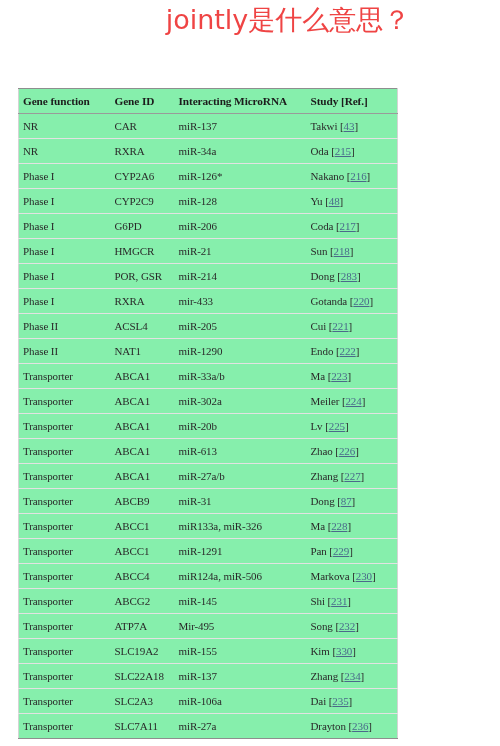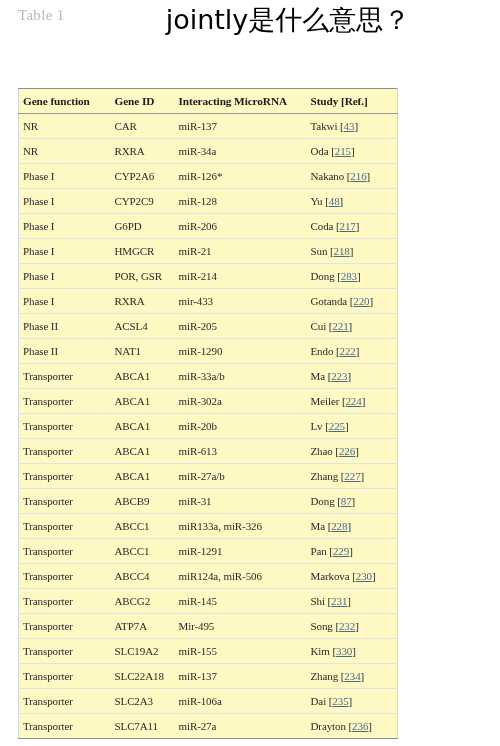--- a/index.html
+++ b/index.html
@@ -42,21 +42,21 @@
   
   #overlay-title {
     position: absolute;
     left: 0;
     top: 2px;
     width: 500px;
     text-align: center;
     font-family: "DejaVu Sans", "Liberation Sans", sans-serif;
     font-size: 27px;
     line-height: 36px;
-    color: #000000;
+    color: #ef4444;
     font-weight: 400;
     letter-spacing: 0px;
     pointer-events: none;
     padding-left: 76px;
     box-sizing: border-box;
     white-space: nowrap;
   }
 
   
   #data-table-wrap {
@@ -66,21 +66,21 @@
     width: 379px;
   }
   table#data-table {
     border-collapse: collapse;
     width: 379px;
     table-layout: fixed;
     border-left: 1px solid #d4d4d4;
     border-right: 1px solid #d4d4d4;
     border-top: 1px solid #8e8e8e;
     border-bottom: 1px solid #8e8e8e;
-    background: #fef9c3;
+    background: #86efac;
   }
   #data-table col.c1 { width: 92px; }
   #data-table col.c2 { width: 64px; }
   #data-table col.c3 { width: 132px; }
   #data-table col.c4 { width: 91px; }
 
   #data-table thead th {
     font-family: "Liberation Serif", "DejaVu Serif", serif;
     font-weight: bold;
     font-size: 11.3px;
@@ -112,21 +112,20 @@
     text-decoration: underline;
     cursor: pointer;
     text-align: right;
   }
   .ref-bracket { color: #2a2a2a; }
 </style>
 </head>
 <body>
 
 <div id="caption-block">
-  <div id="table-label">Table 1</div>
 </div>
 
 <div id="overlay-title">jointly是什么意思？</div>
 
 <div id="data-table-wrap">
   <table id="data-table">
     <colgroup>
       <col class="c1">
         <col class="c2">
         <col class="c3">

